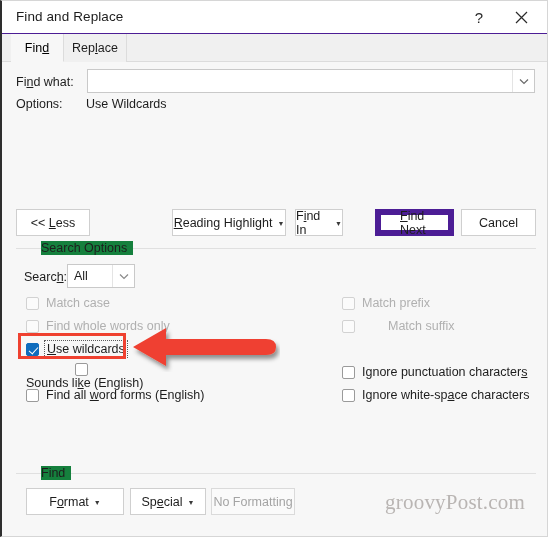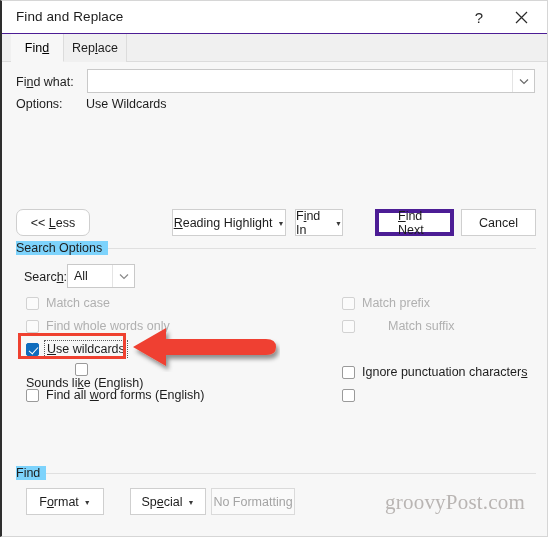--- a/index.html
+++ b/index.html
@@ -102,37 +102,38 @@
   
   .btn {
     position: absolute;
     background: #ffffff;
     border: 1px solid #cfcfcf;
     font-size: 12.5px; color: #1d1d1d;
     display: flex; align-items: center; justify-content: center;
     height: 27px; cursor: default;
     gap: 5px;
   }
-  .btn.focused { border: 4px solid #4c1d95; box-shadow: inset 0 0 0 1px #ffffff; padding-left: 19px; }
+  .btn.focused { border: 6px solid #4c1d95; box-shadow: inset 0 0 0 1px #ffffff; padding-left: 19px; }
   .btn.disabled { color: #a4a4a4; background: #fafafa; border-color: #dadada; margin-left: 16px; }
   .caret { font-size: 7px; line-height: 1; color: #3a3a3a; position: relative; top: 1px; }
 
-  .btn-less     { left: 14px;  top: 208px; width: 74px; border-radius: 7px; }
+  .btn-less     { left: 14px;  top: 208px; width: 74px; }
   .btn-reading  { left: 170px; top: 208px; width: 114px; }
   .btn-findin   { left: 293px; top: 208px; width: 48px; }
   .btn-findnext { left: 373px; top: 208px; width: 79px; }
   .btn-cancel   { left: 459px; top: 208px; width: 75px; }
 
   
   .grouplabel {
     position: absolute;
     font-size: 12.5px; color: #1d1d1d;
-    background: #7dd3fc;
+    background: #15803d;
     padding-right: 6px;
     z-index: 2;
+    margin-left: 25px;
   }
   .groupline {
     position: absolute;
     height: 1px; background: #e0e0e0;
   }
 
   .gl-search  { left: 14px; top: 240px; }
   .gln-search { left: 14px; top: 247px; width: 520px; }
 
   .gl-find    { left: 14px; top: 465px; }
@@ -188,21 +189,21 @@
   .cb-soundslike  { left: 24px; top: 362px; flex-direction: column; }
   .cb-wordforms   { left: 24px; top: 385px; }
 
   
   .cb-prefix      { left: 340px; top: 293px; }
   .cb-suffix      { left: 340px; top: 316px; gap: 26px; }
   .cb-punct       { left: 340px; top: 362px; }
   .cb-whitespace  { left: 340px; top: 385px; }
 
   
-  .btn-format   { left: 24px;  top: 487px; width: 78px; }
+  .btn-format   { left: 24px;  top: 487px; width: 98px; }
   .btn-special  { left: 128px; top: 487px; width: 76px; }
   .btn-noformat { left: 193px; top: 487px; width: 84px; }
 
   
   .watermark {
     position: absolute;
     right: 22px; top: 489px;
     font-family: "Liberation Serif", serif;
     font-size: 21px;
     color: #b9b5b3;
@@ -324,20 +325,21 @@
   <div class="cb-row cb-suffix disabled">
     <span class="cbox"></span>
     <span class="cb-label">Match suffix</span>
   </div>
   <div class="cb-row cb-punct">
     <span class="cbox"></span>
     <span class="cb-label">Ignore punctuation character<u>s</u></span>
   </div>
   <div class="cb-row cb-whitespace">
     <span class="cbox"></span>
+    <span class="cb-label">Ignore white-sp<u>a</u>ce characters</span>
   </div>
 
   <div class="grouplabel gl-find">Find</div>
   <div class="groupline gln-find"></div>
 
   <div class="btn btn-format">
     <span>F<u>o</u>rmat</span>
     <span class="caret">▼</span>
   </div>
   <div class="btn btn-special">

